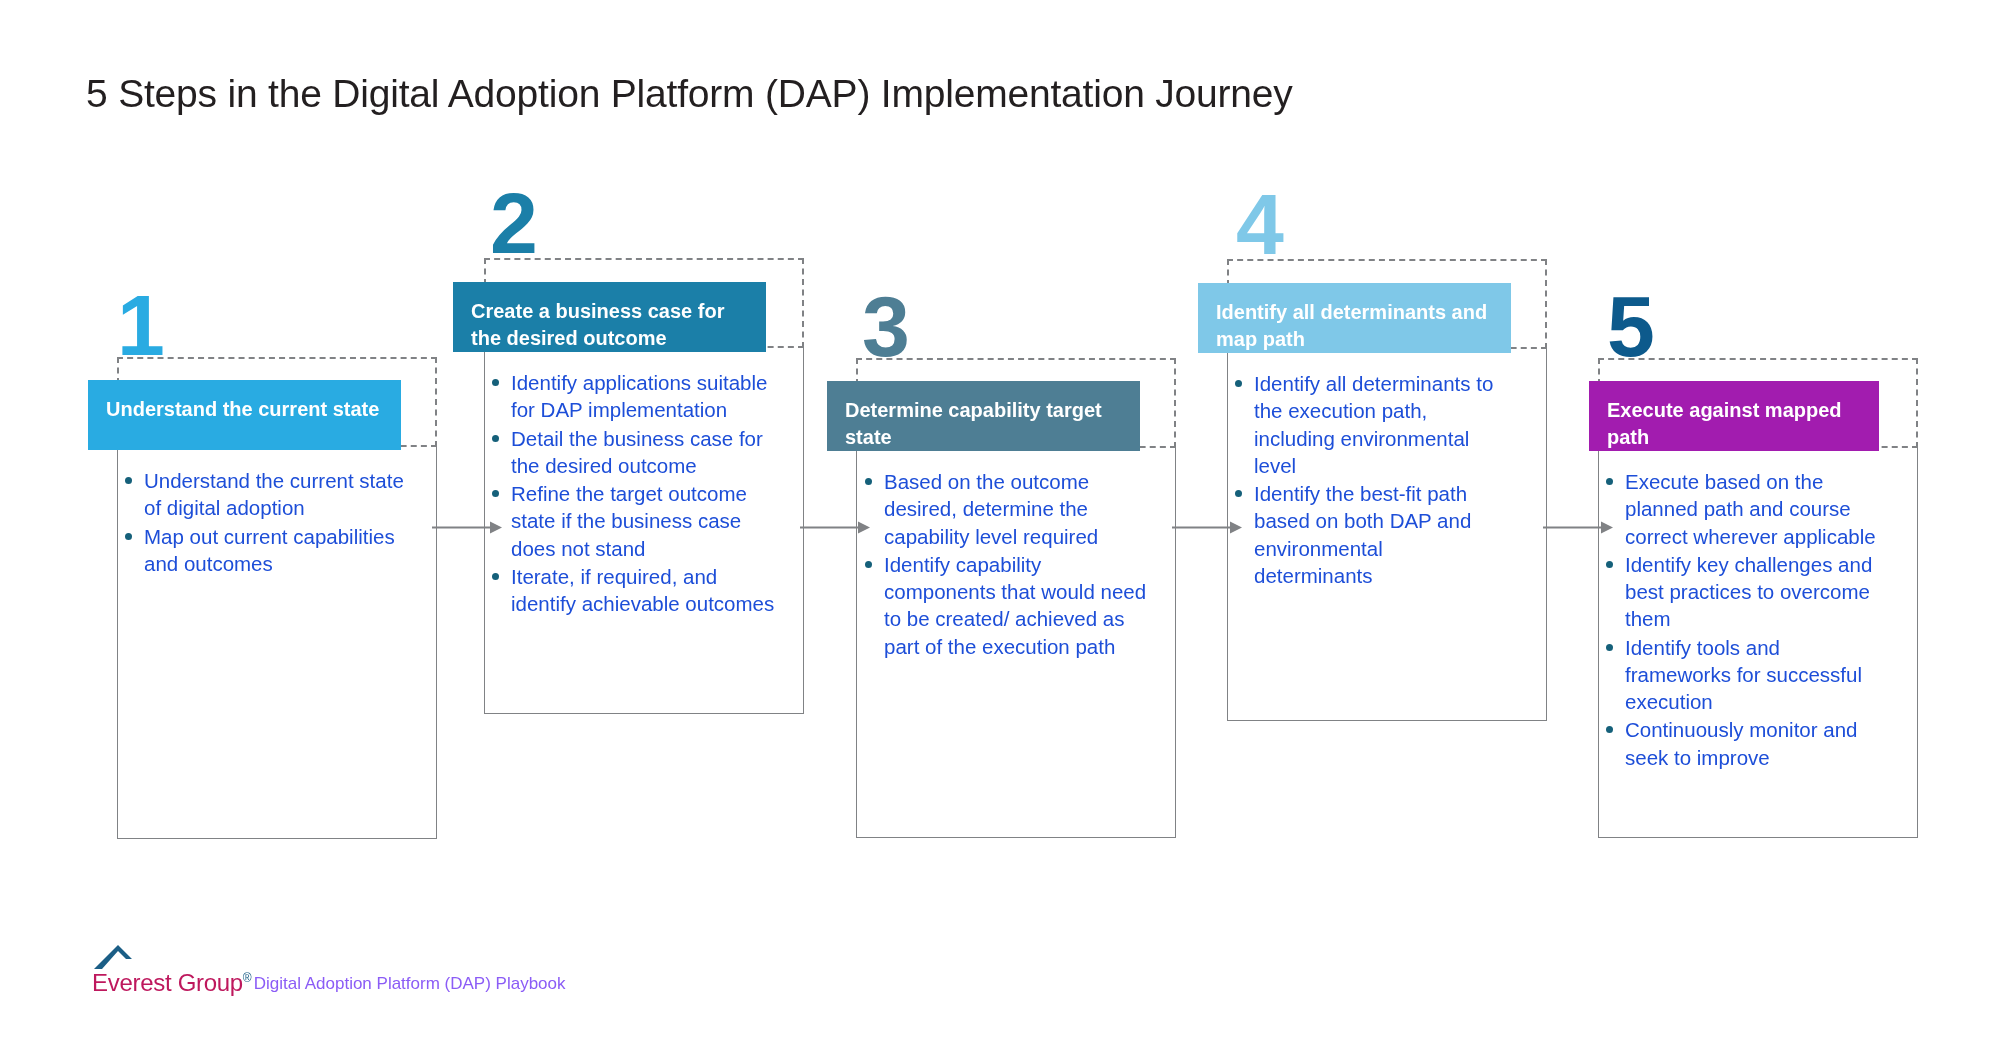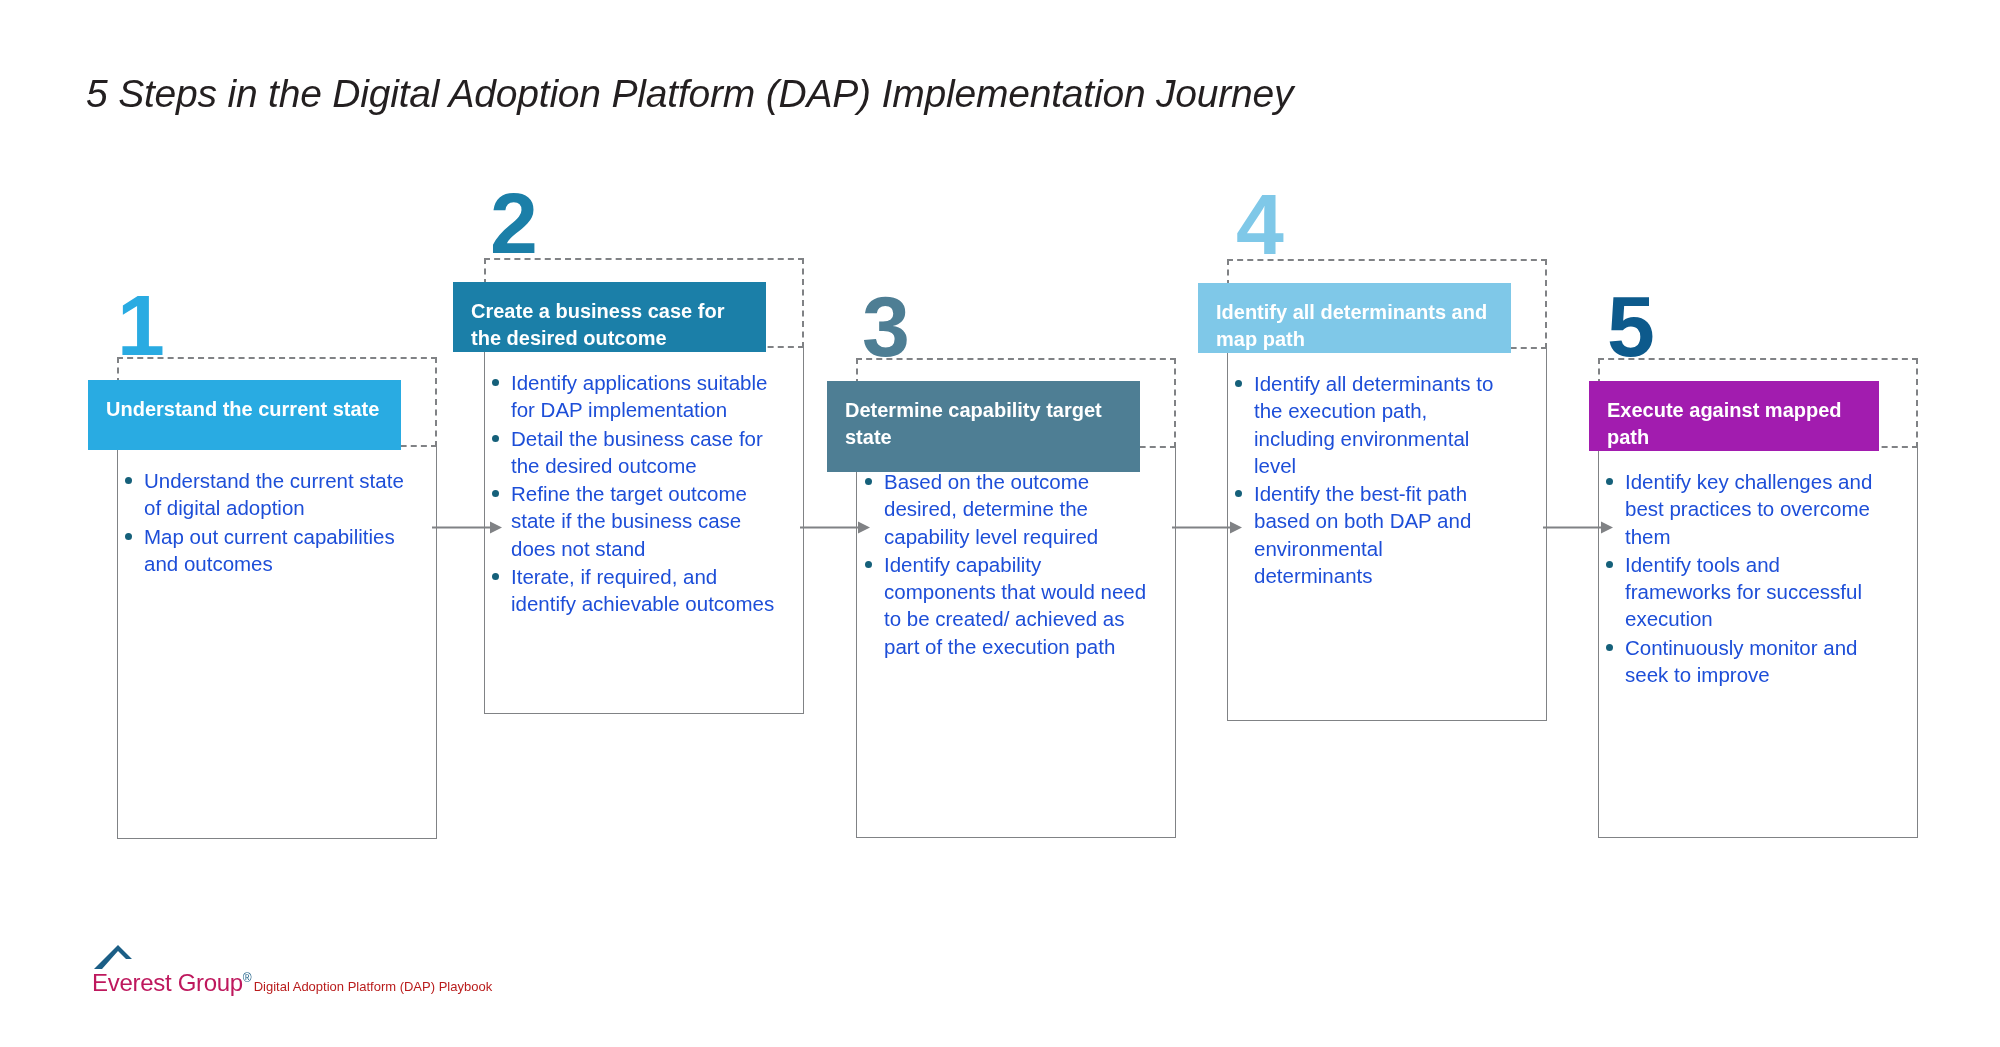--- a/index.html
+++ b/index.html
@@ -24,21 +24,20 @@
 
   
   #page-title {
     position: absolute;
     left: 86px;
     top: 72px;
     font-size: 39px;
     color: #231f20;
     letter-spacing: -0.2px;
     white-space: nowrap;
-    font-style: italic;
   }
 
   
   .step {
     position: absolute;
   }
 
   .step-number {
     position: absolute;
     font-size: 86px;
@@ -121,22 +120,22 @@
     color: #be185d;
     letter-spacing: -0.3px;
     line-height: 1;
   }
   #footer-reg {
     font-size: 12px;
     color: #1b5e86;
     vertical-align: super;
   }
   #footer-caption {
-    font-size: 13px;
-    color: #b91c1c;
+    font-size: 17px;
+    color: #8b5cf6;
     margin-left: 2px;
     padding-bottom: 1px;
   }
 </style>
 </head>
 <body>
 
 <div id="slide">
 
   <div id="page-title">5 Steps in the Digital Adoption Platform (DAP) Implementation Journey</div>
@@ -180,21 +179,21 @@
     <line x1="0" y1="7.5" x2="58" y2="7.5" stroke="#808285" stroke-width="2"></line>
     <polygon points="58,1.5 70,7.5 58,13.5" fill="#808285"></polygon>
   </svg>
 
   <div class="step">
     <div class="step-number" style="left:862px; top:283px; color:#4E7E94;">3</div>
 
     <div class="dashed-box" style="left:856px; top:358px; width:320px; height:90px;"></div>
     <div class="solid-box" style="left:856px; top:448px; width:320px; height:390px;"></div>
 
-    <div class="step-header" style="left:827px; top:381px; width:313px; height:91px; background:#4E7E94;">Determine capability target state</div>
+    <div class="step-header" style="left:827px; top:381px; width:313px; height:70px; background:#4E7E94;">Determine capability target state</div>
 
     <ul class="bullets" style="left:862px; top:468px; width:285px;">
       <li>Based on the outcome desired, determine the capability level required</li>
       <li>Identify capability components that would need to be created/ achieved as part of the execution path</li>
     </ul>
   </div>
 
   <svg class="connector" style="left:1172px; top:520px; width:70px; height:15px;" viewBox="0 0 70 15">
     <line x1="0" y1="7.5" x2="58" y2="7.5" stroke="#808285" stroke-width="2"></line>
     <polygon points="58,1.5 70,7.5 58,13.5" fill="#808285"></polygon>
@@ -221,20 +220,21 @@
 
   <div class="step">
     <div class="step-number" style="left:1607px; top:283px; color:#0D5A8C;">5</div>
 
     <div class="dashed-box" style="left:1598px; top:358px; width:320px; height:90px;"></div>
     <div class="solid-box" style="left:1598px; top:448px; width:320px; height:390px;"></div>
 
     <div class="step-header" style="left:1589px; top:381px; width:290px; height:70px; background:#a21caf;">Execute against mapped path</div>
 
     <ul class="bullets" style="left:1603px; top:468px; width:280px;">
+      <li>Execute based on the planned path and course correct wherever applicable</li>
       <li>Identify key challenges and best practices to overcome them</li>
       <li>Identify tools and frameworks for successful execution</li>
       <li>Continuously monitor and seek to improve</li>
     </ul>
   </div>
 
   <div id="footer">
     <div id="footer-logo-wrap">
       <svg width="60" height="32" viewBox="0 0 60 32" style="margin-bottom:-2px;">
         <path d="M2 28 L26 4 L40 18 L34 18 L26 10 L10 28 Z" fill="#1b5e86"></path>

